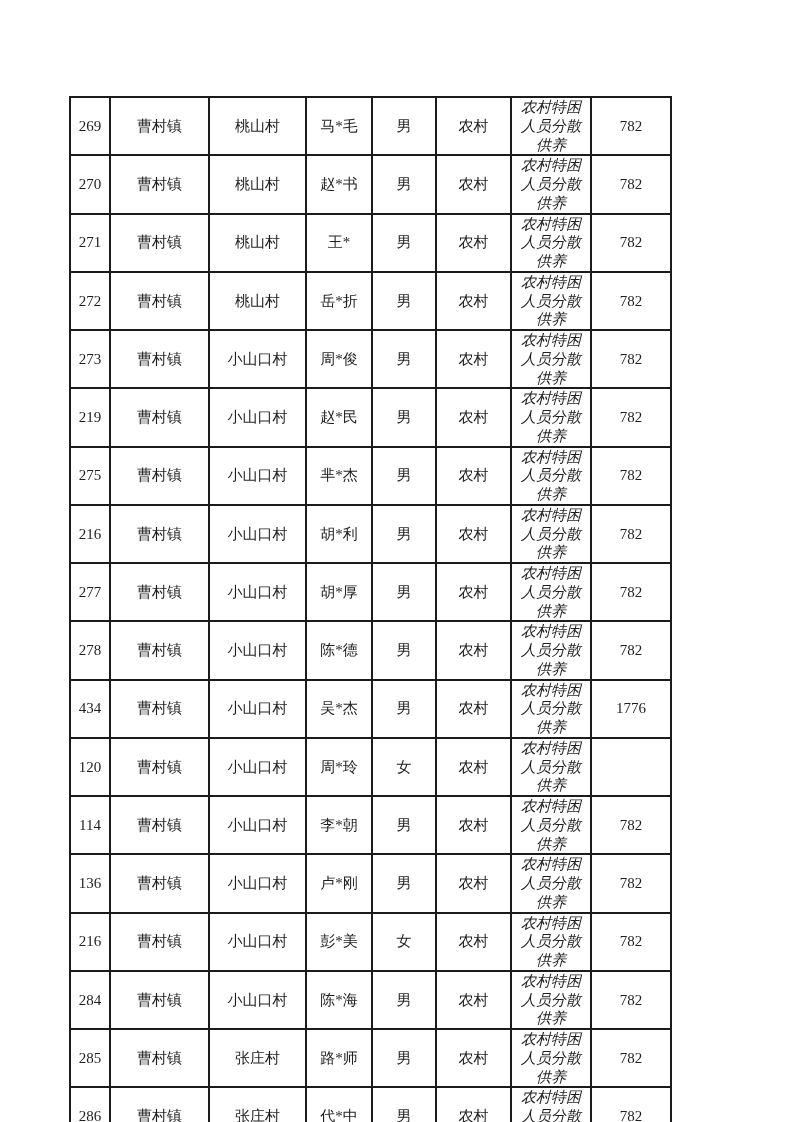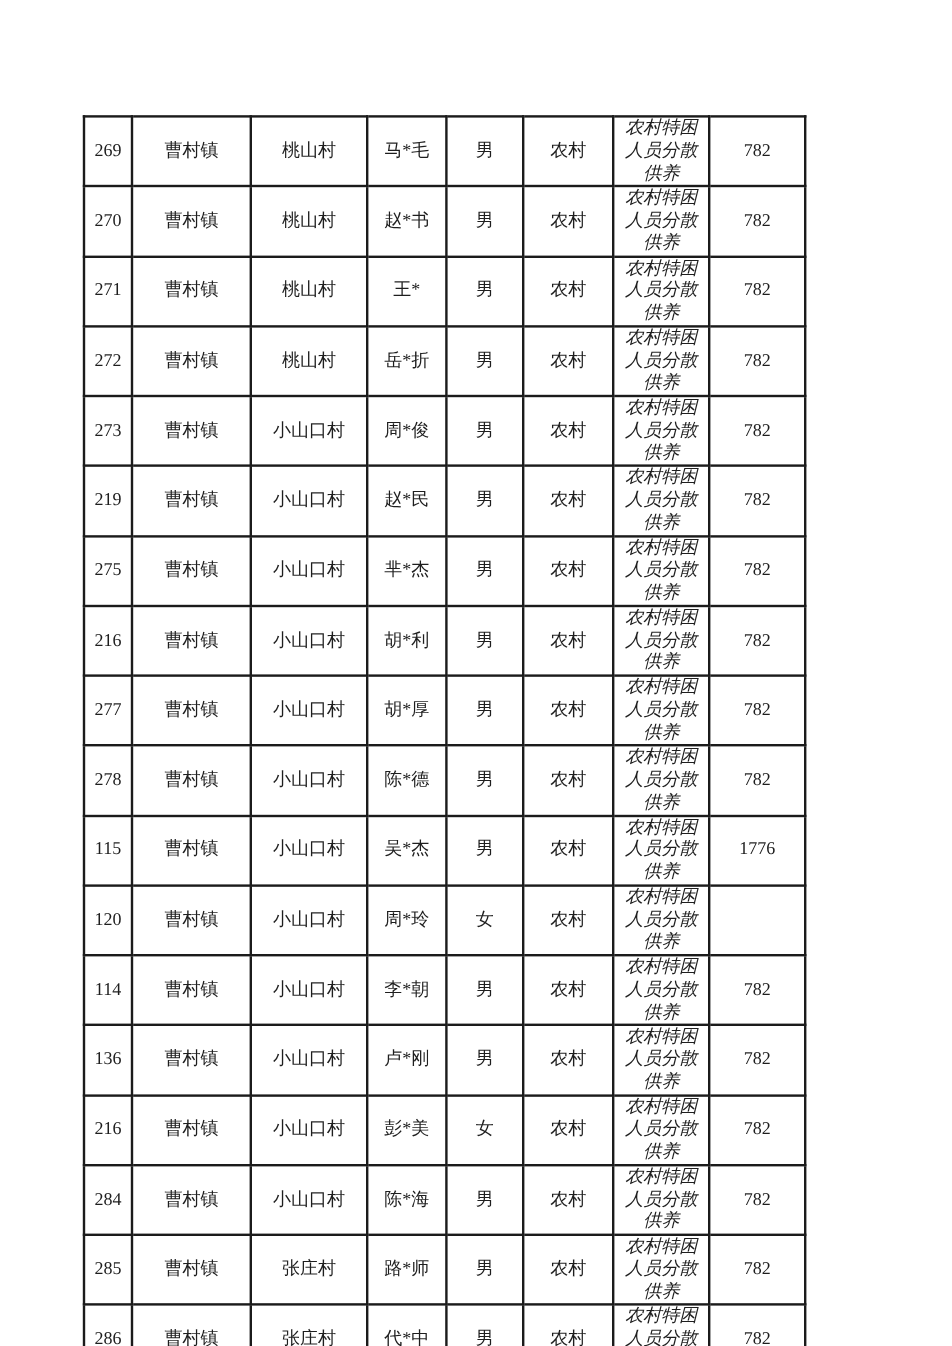--- a/index.html
+++ b/index.html
@@ -157,21 +157,21 @@
           <td class="cell-seq">278</td>
           <td class="cell-town">曹村镇</td>
           <td class="cell-village">小山口村</td>
           <td class="cell-name">陈*德</td>
           <td class="cell-gender">男</td>
           <td class="cell-category">农村</td>
           <td class="cell-support_type">农村特困人员分散供养</td>
           <td class="cell-amount">782</td>
         </tr>
         <tr>
-          <td class="cell-seq">115</td>
+          <td class="cell-seq">434</td>
           <td class="cell-town">曹村镇</td>
           <td class="cell-village">小山口村</td>
           <td class="cell-name">吴*杰</td>
           <td class="cell-gender">男</td>
           <td class="cell-category">农村</td>
           <td class="cell-support_type">农村特困人员分散供养</td>
           <td class="cell-amount">1776</td>
         </tr>
         <tr>
           <td class="cell-seq">120</td>

